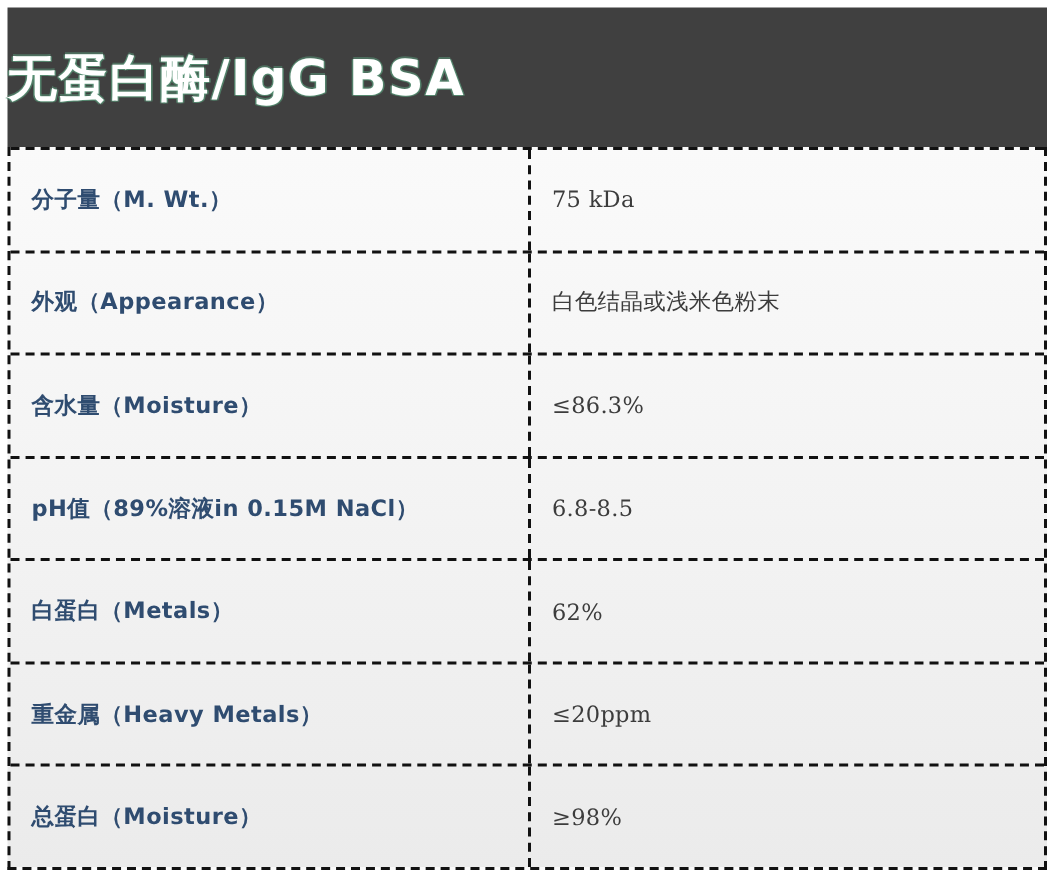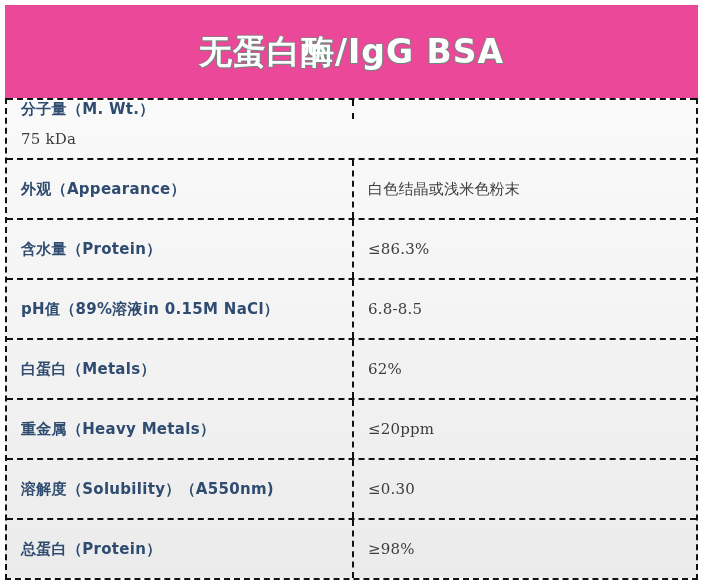--- a/index.html
+++ b/index.html
@@ -23,24 +23,24 @@
     height: 575px;
     box-sizing: border-box;
     display: flex;
     flex-direction: column;
   }
 
   
   .sheet-header {
     height: 93px;
     min-height: 93px;
-    background: #ec4899;
+    background: #404040;
     display: flex;
     align-items: center;
-    justify-content: center;
+    justify-content: flex-start;
     box-sizing: border-box;
   }
 
   .sheet-title {
     color: #ffffff;
     font-size: 33px;
     font-weight: bold;
     letter-spacing: 1px;
     line-height: 1;
     white-space: nowrap;
@@ -66,21 +66,20 @@
 
   .spec-row {
     flex: 1 1 0;
     display: flex;
     border-top: 2px dashed #111111;
     box-sizing: border-box;
     min-height: 0;
   }
   .spec-row:first-child {
     border-top: 2px dashed #111111;
-    flex-direction: column;
   }
 
   .cell-label {
     width: 347px;
     min-width: 347px;
     box-sizing: border-box;
     display: flex;
     align-items: center;
     padding-left: 14px;
     padding-right: 8px;
@@ -124,43 +123,39 @@
       <div class="cell-label">分子量（M. Wt.）</div>
       <div class="cell-value">75 kDa</div>
     </div>
 
     <div class="spec-row">
       <div class="cell-label">外观（Appearance）</div>
       <div class="cell-value">白色结晶或浅米色粉末</div>
     </div>
 
     <div class="spec-row">
-      <div class="cell-label">含水量（Protein）</div>
+      <div class="cell-label">含水量（Moisture）</div>
       <div class="cell-value">≤86.3%</div>
     </div>
 
     <div class="spec-row">
       <div class="cell-label">pH值（89%溶液in 0.15M NaCl）</div>
       <div class="cell-value">6.8-8.5</div>
     </div>
 
     <div class="spec-row">
       <div class="cell-label">白蛋白（Metals）</div>
       <div class="cell-value">62%</div>
     </div>
 
     <div class="spec-row">
       <div class="cell-label">重金属（Heavy Metals）</div>
       <div class="cell-value">≤20ppm</div>
     </div>
 
-    <div class="spec-row">
-      <div class="cell-label">溶解度（Solubility）（A550nm)</div>
-      <div class="cell-value">≤0.30</div>
-    </div>
 
     <div class="spec-row">
-      <div class="cell-label">总蛋白（Protein）</div>
+      <div class="cell-label">总蛋白（Moisture）</div>
       <div class="cell-value">≥98%</div>
     </div>
 
   </div>
 </div>
 
 </body></html>

